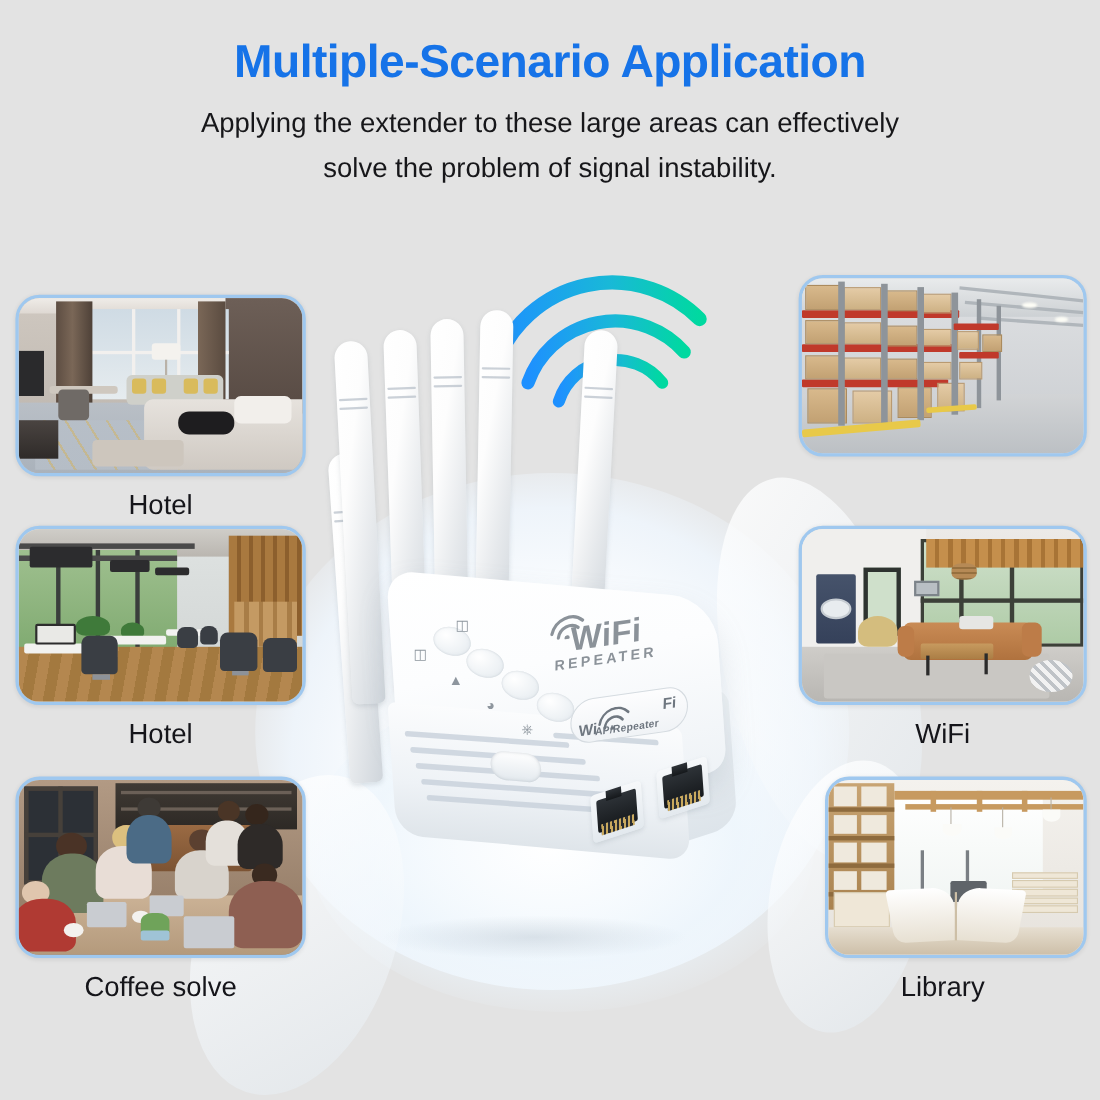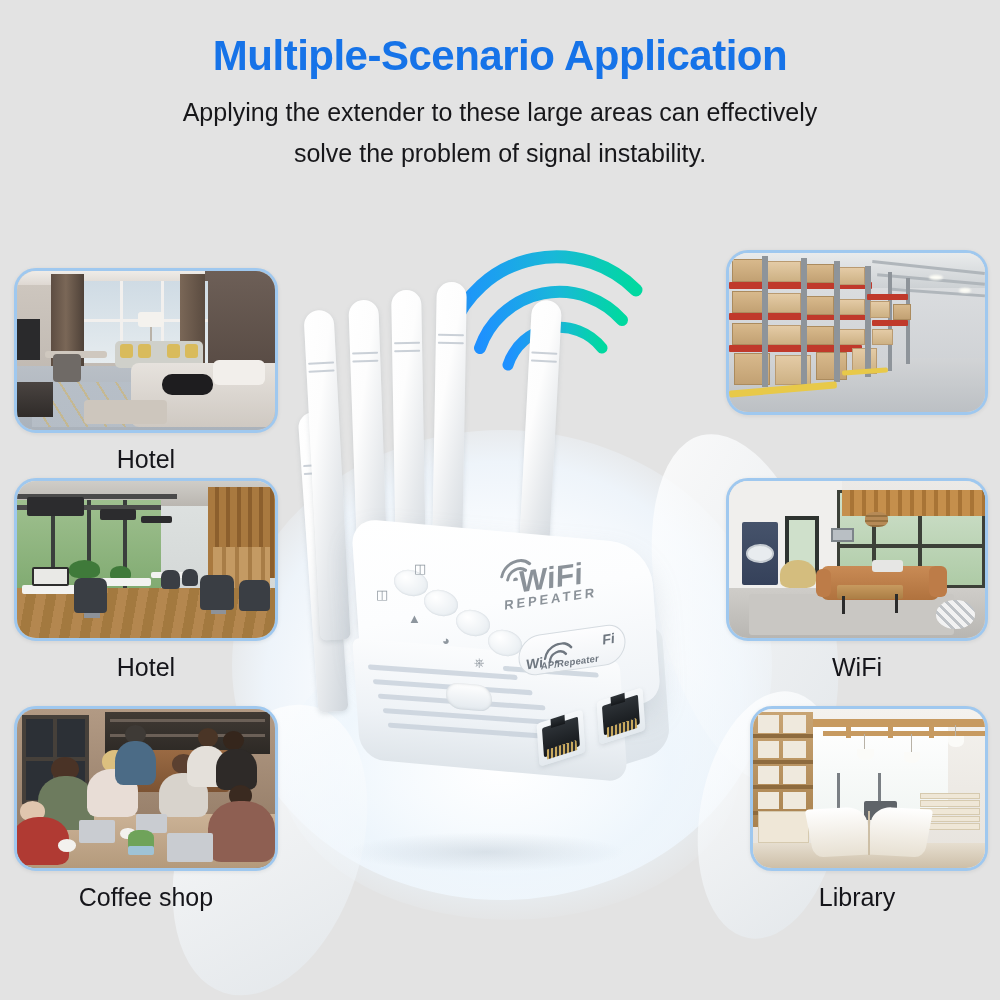--- a/index.html
+++ b/index.html
@@ -433,21 +433,21 @@
       <div class="person" style="left:74%;top:58%;width:26%;height:38%;background:#8e5f52;"></div>
       <div class="laptop" style="left:24%;bottom:16%;width:14%;height:14%;"></div>
       <div class="laptop" style="left:46%;bottom:22%;width:12%;height:12%;"></div>
       <div class="laptop" style="left:58%;bottom:4%;width:18%;height:18%;"></div>
       <div class="cup" style="left:16%;bottom:10%;width:7%;height:8%;border-radius:50%;"></div>
       <div class="cup" style="left:40%;bottom:18%;width:6%;height:7%;border-radius:50%;"></div>
       <div class="sh" style="left:43%;bottom:12%;width:10%;height:12%;background:#6fa35a;border-radius:40% 40% 10% 10%;"></div>
       <div class="sh" style="left:43%;bottom:8%;width:10%;height:6%;background:#9fc3d6;border-radius:2px;"></div>
     </div>
   </div>
-  <div class="caption">Coffee shop</div>
+  <div class="caption">Coffee solve</div>
 </div>
 
 <div class="card" style="left:726px; top:250px; width:262px; height:165px;">
   <div class="frame">
     <div class="scene warehouse">
       <div class="ceil"></div>
       <div class="truss" style="left:56%;top:8%;width:44%;transform:rotate(6deg);"></div>
       <div class="truss" style="left:58%;top:16%;width:42%;transform:rotate(5deg);"></div>
       <div class="truss" style="left:62%;top:24%;width:38%;transform:rotate(4deg);"></div>
       <div class="light" style="left:78%;top:14%;width:14px;height:5px;"></div>

